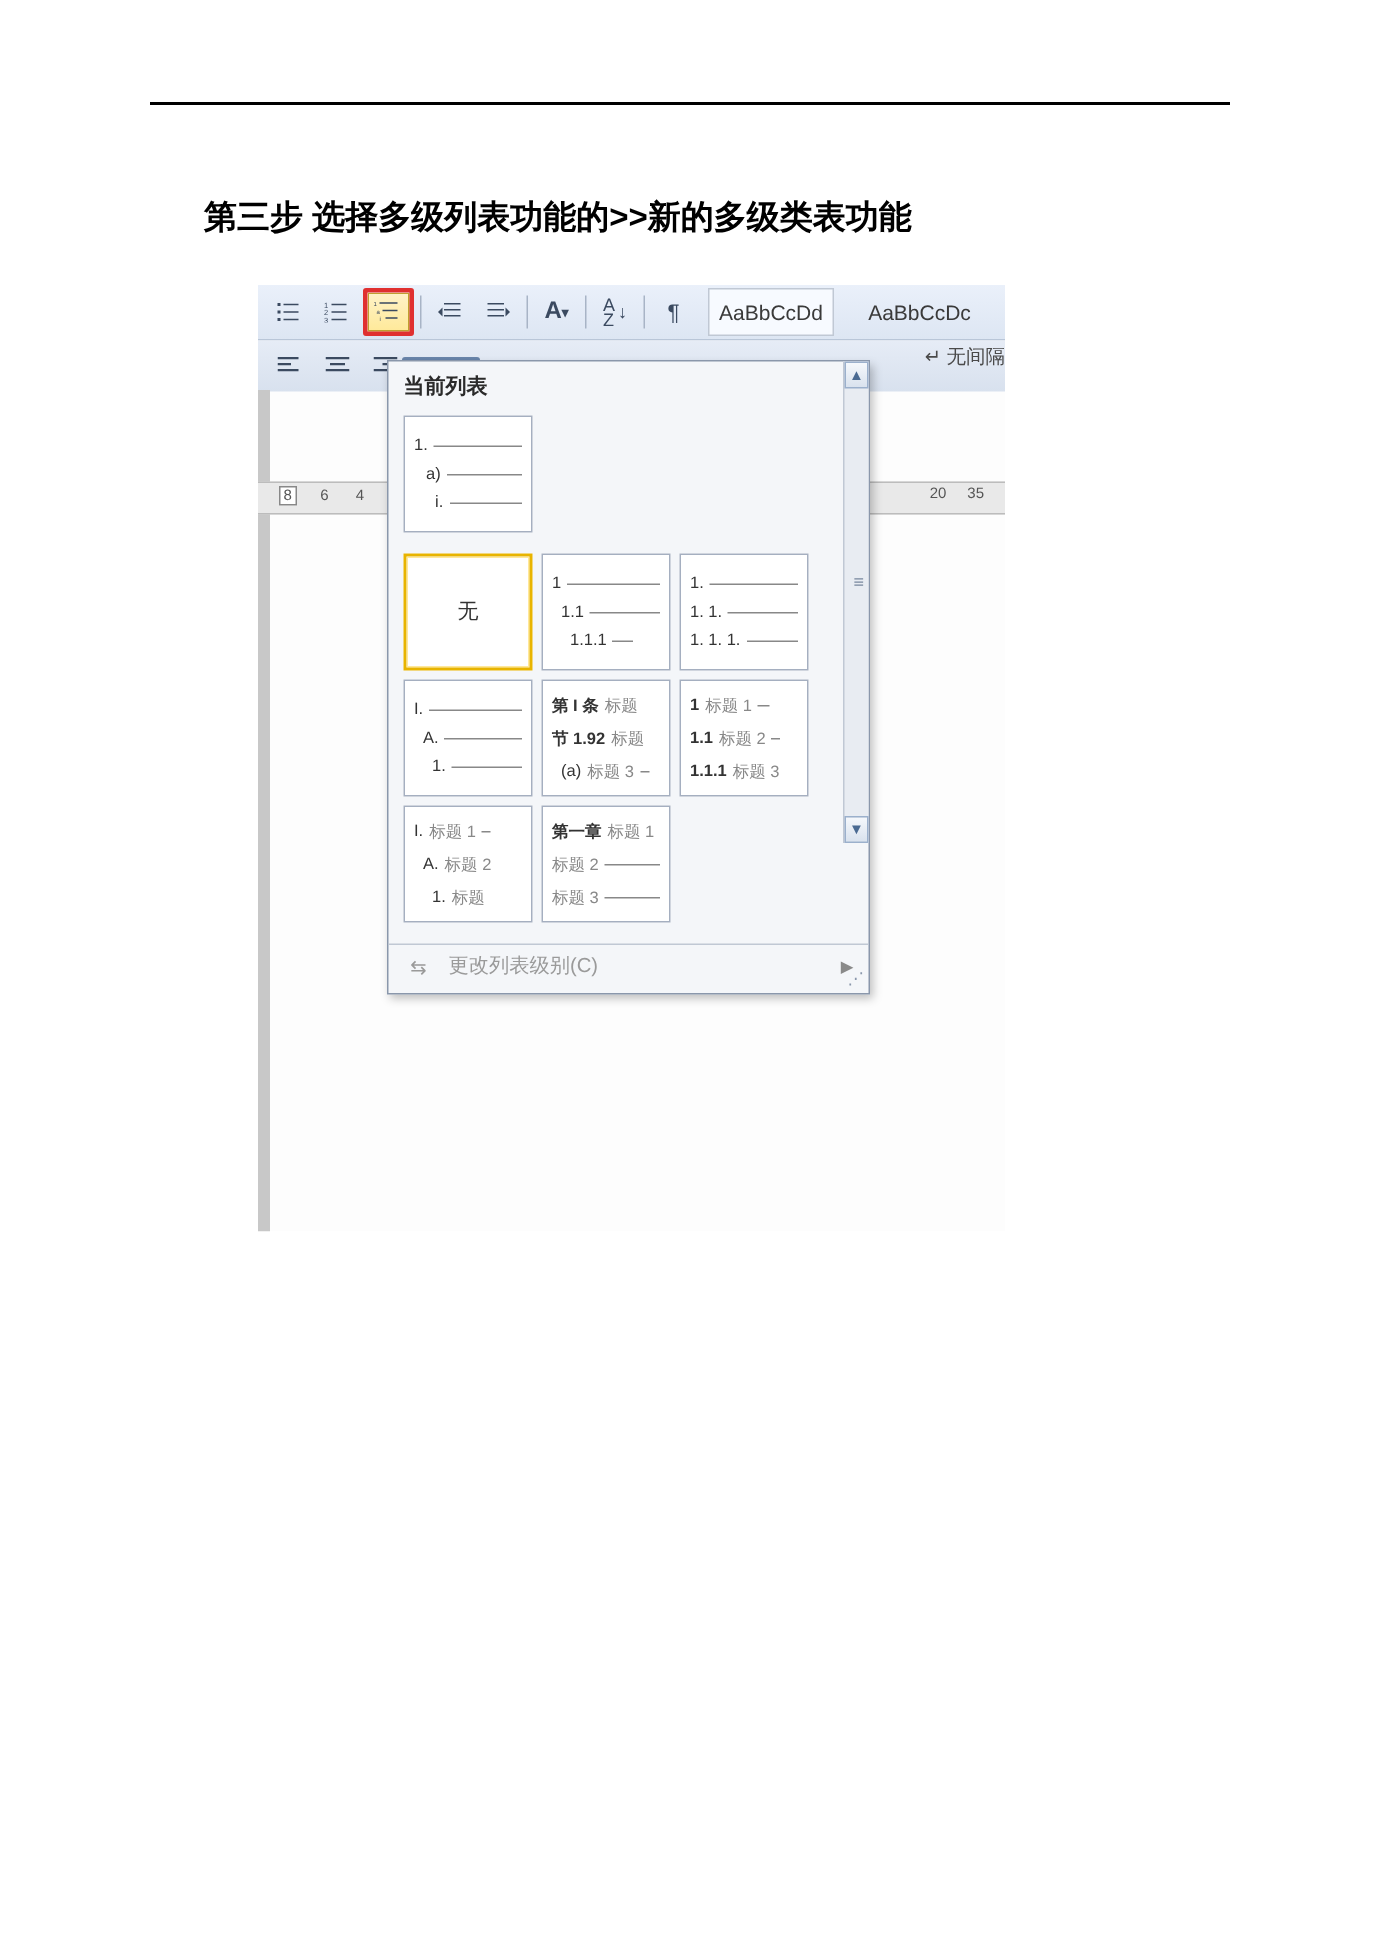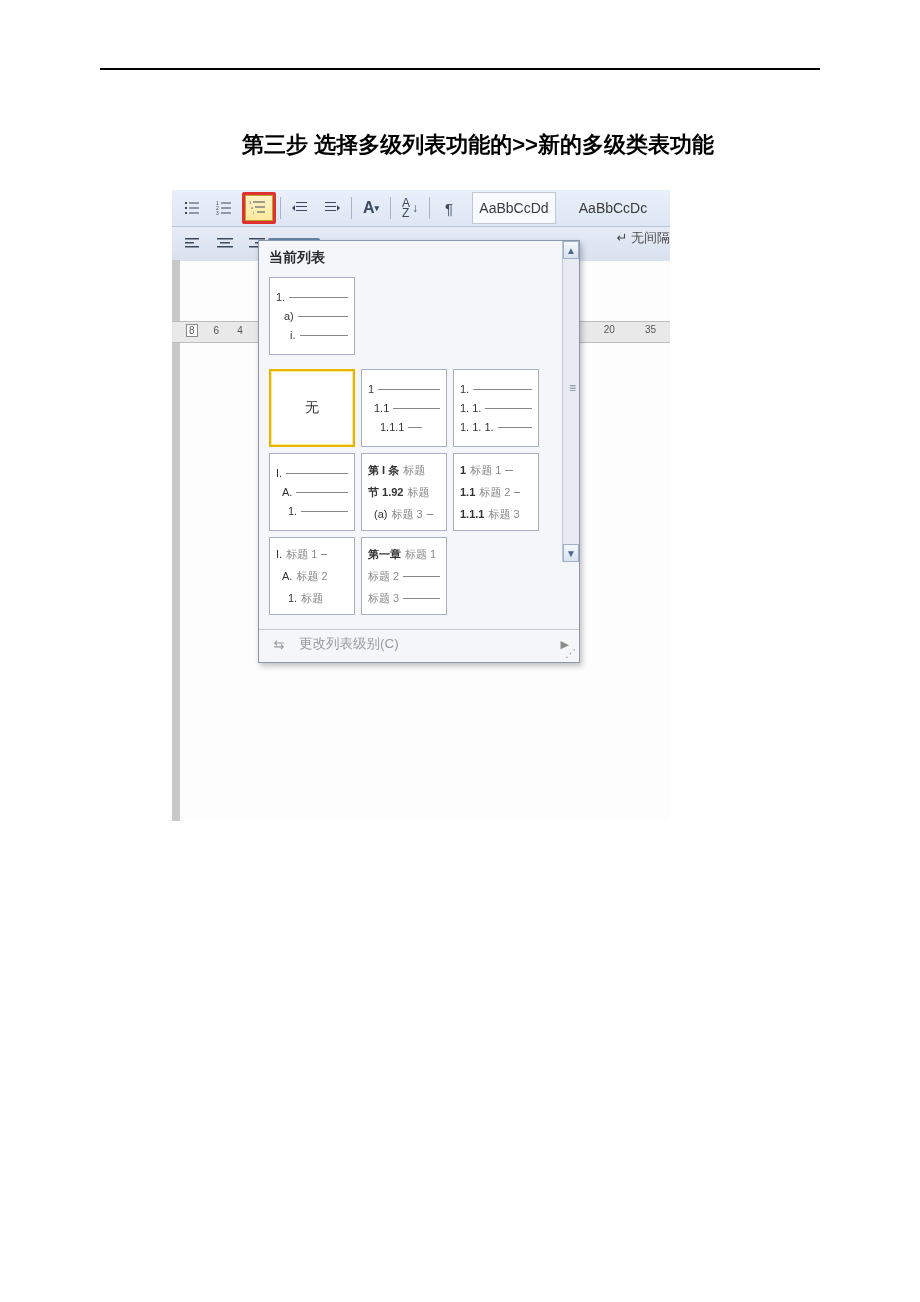--- a/index.html
+++ b/index.html
@@ -14,21 +14,20 @@
   }
   .top-rule {
     border-top: 2px solid #000;
     margin: 28px 0 60px 0;
   }
   .step-title {
     font-size: 22px;
     font-weight: 600;
     color: #000;
     margin: 0 0 30px 36px;
-    text-align: center;
   }
 
   .shot-wrap {
     margin-left: 72px;
     width: 498px;
     position: relative;
     background: #fff;
   }
 
   
@@ -146,21 +145,21 @@
   }
   .ruler-left span {
     border: 1px solid #888;
     padding: 0 2px;
     background: #fff;
   }
   .ruler-right {
     position: absolute;
     right: 14px; top: 2px;
     display: flex;
-    gap: 30px;
+    gap: 14px;
     margin-left: 10px;
   }
 
   
   .dropdown {
     position: absolute;
     left: 86px;
     top: 50px;
     width: 320px;
     background: #f4f6f9;

